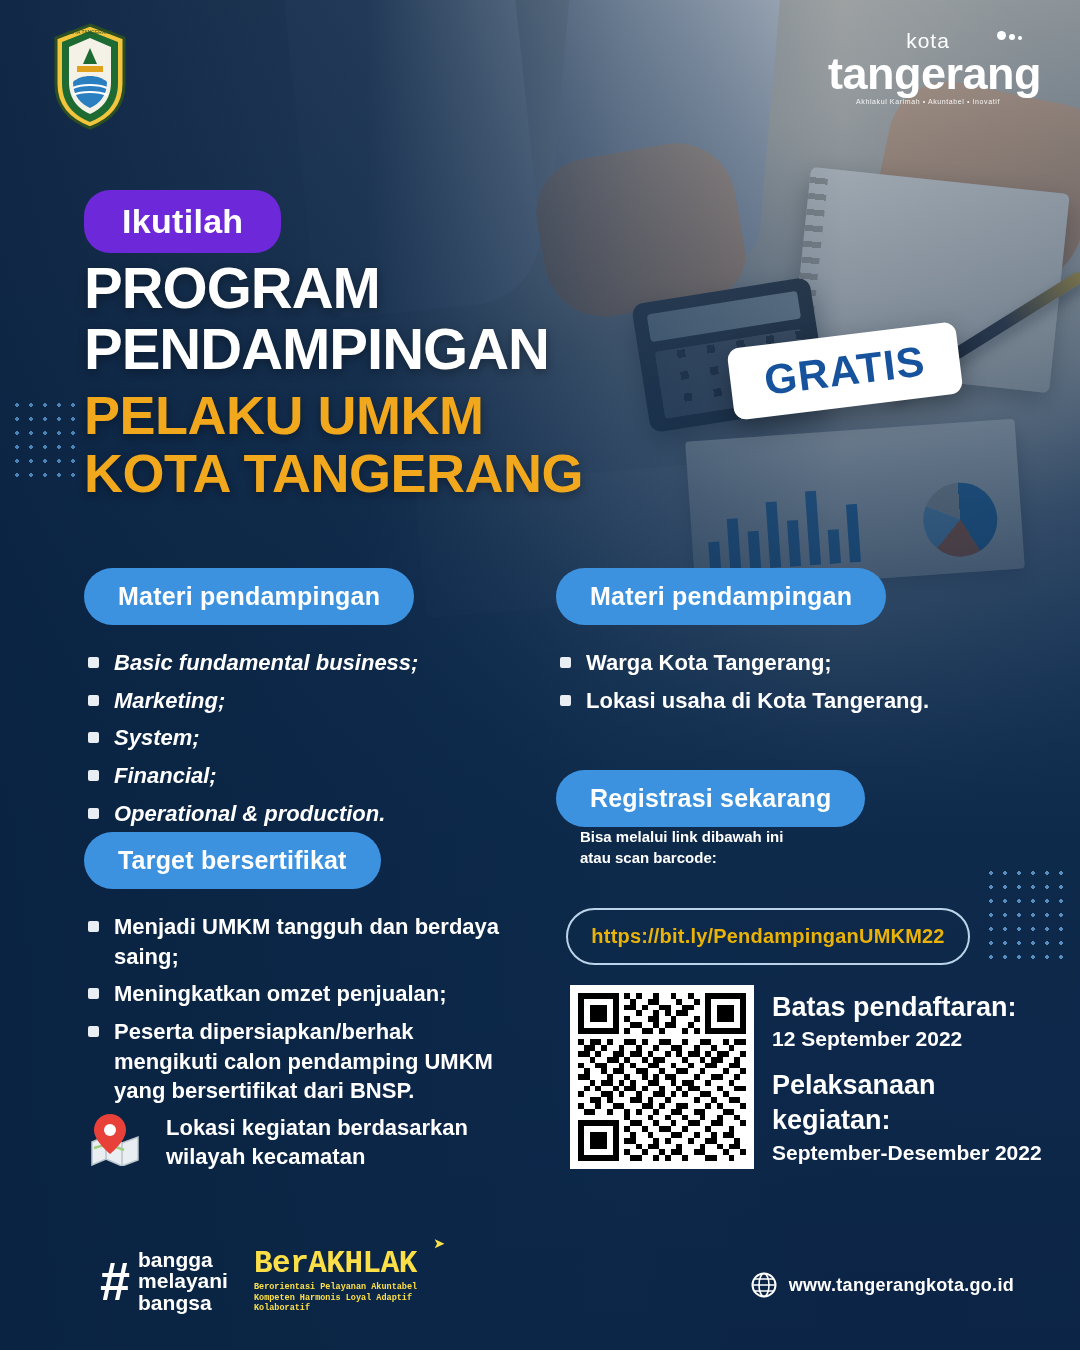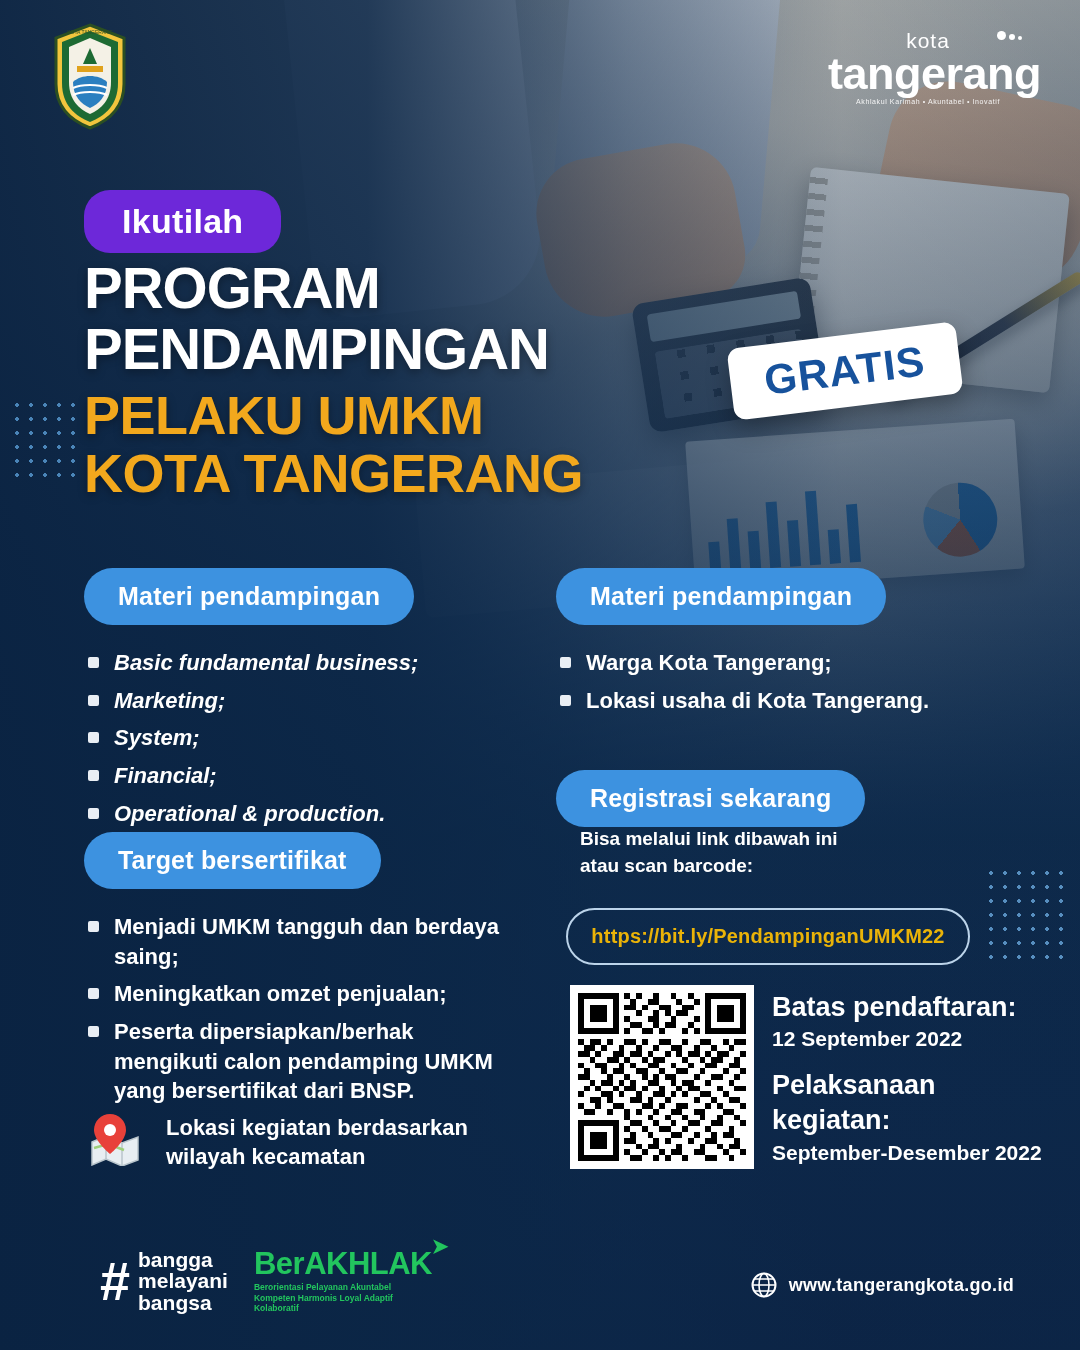--- a/index.html
+++ b/index.html
@@ -178,21 +178,21 @@
   .list-target li { font-weight:700; margin-bottom:6px; }
 
   
   .loc { position:absolute; left:88px; top:1112px; width:440px; display:flex; gap:24px; align-items:flex-start; }
   .loc .map-ico { width:54px; height:54px; position:relative; flex:0 0 54px; }
   .loc .txt { color:#fff; font-size:22px; font-weight:700; line-height:1.3; padding-top:2px; }
 
   
   .reg-text {
     position:absolute; left:580px; top:826px; width:440px;
-    color:#ffffff; font-size:19px; font-weight:700; line-height:1.4;
+    color:#ffffff; font-size:15px; font-weight:700; line-height:1.4;
   }
   .link-box {
     position:absolute; left:566px; top:908px; width:404px;
     border:2px solid #bcd4ea; border-radius:30px;
     padding:15px 10px; text-align:center;
   }
   .link-box span { color:#eab308; font-size:20px; font-weight:800; letter-spacing:.2px; }
 
   .qr {
     position:absolute; left:570px; top:985px; width:184px; height:184px;
@@ -203,21 +203,21 @@
   .dates { position:absolute; left:772px; top:990px; width:280px; color:#ffffff; }
   .dates .lbl { font-size:27px; font-weight:800; line-height:1.3; }
   .dates .val { font-size:21px; font-weight:700; line-height:1.3; }
   .dates .grp { margin-bottom:16px; }
 
   
   .footer-logos { position:absolute; left:100px; top:1248px; display:flex; align-items:center; gap:26px; }
   .bmb { display:flex; align-items:center; gap:8px; color:#fff; }
   .bmb .hash { font-size:54px; font-weight:800; line-height:1; }
   .bmb .words { font-size:21px; font-weight:800; line-height:1.02; }
-  .berakhlak { color:#22c55e; }
+  .berakhlak { color:#fde047;font-family:Liberation Mono, monospace; }
   .berakhlak .ba-main { font-size:31px; font-weight:800; letter-spacing:-.5px; line-height:1; position:relative; }
   .berakhlak .ba-main .arrow { position:absolute; right:-16px; top:-12px; font-size:20px; }
   .berakhlak .ba-sub { font-size:8.5px; font-weight:700; line-height:1.25; margin-top:3px; max-width:175px; }
 
   .site { position:absolute; right:66px; top:1272px; display:flex; align-items:center; gap:12px; color:#ffffff; }
   .site .globe { width:26px; height:26px; }
   .site .url { font-size:18px; font-weight:600; letter-spacing:.3px; }
 </style>
 </head>
 <body>

